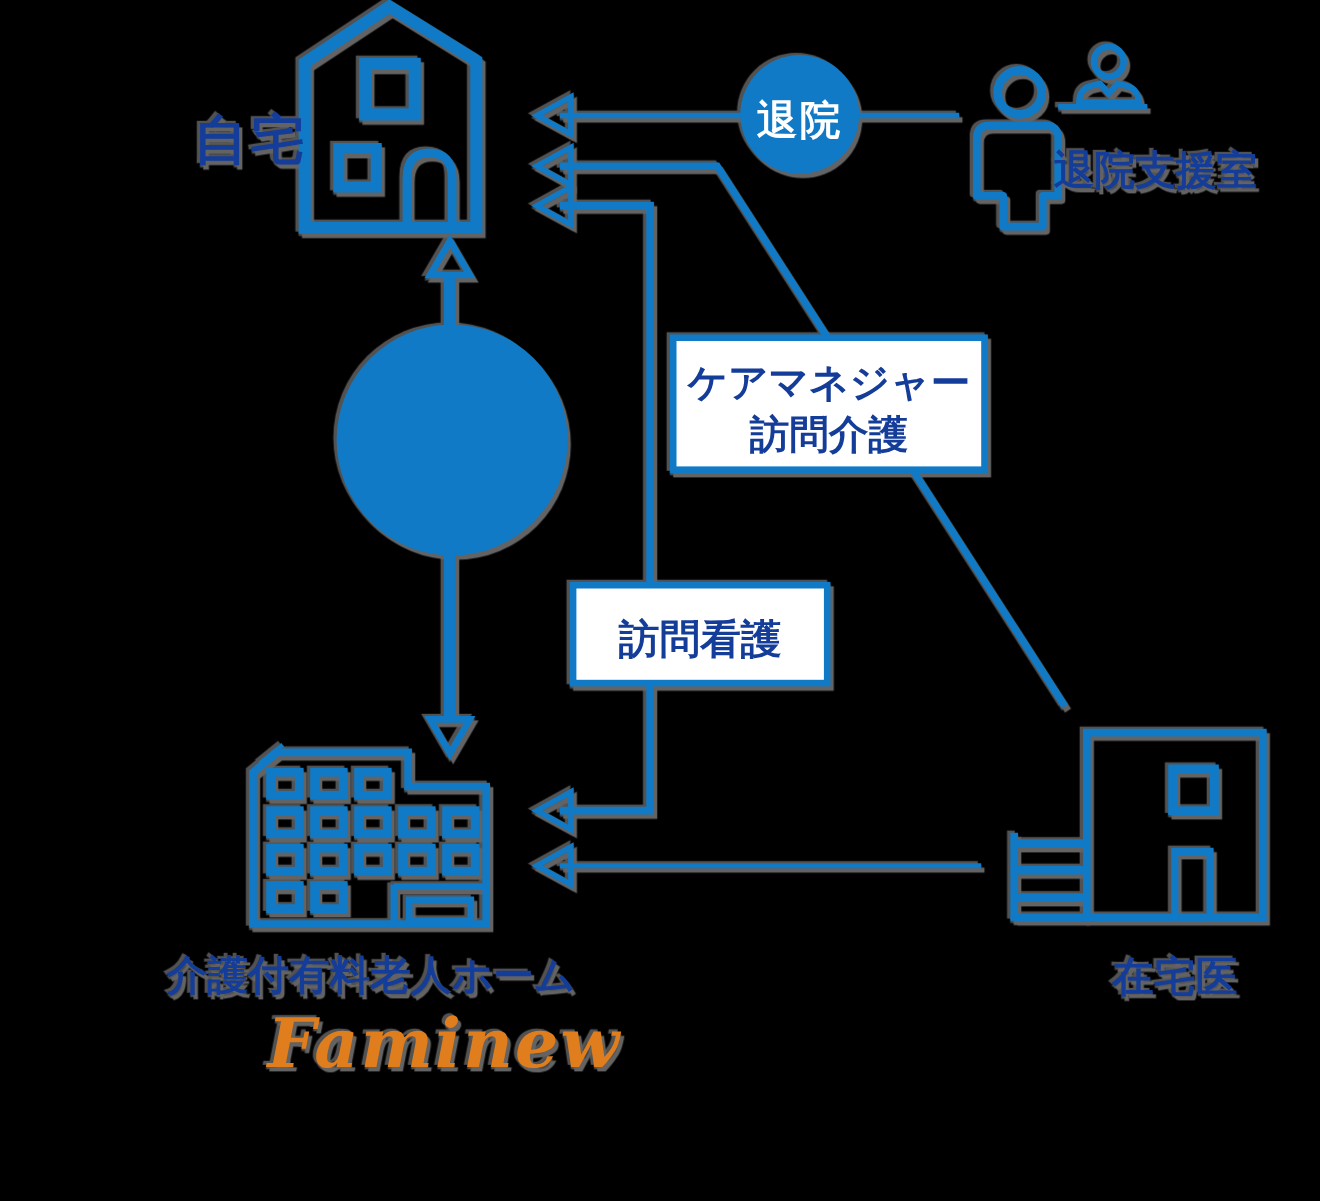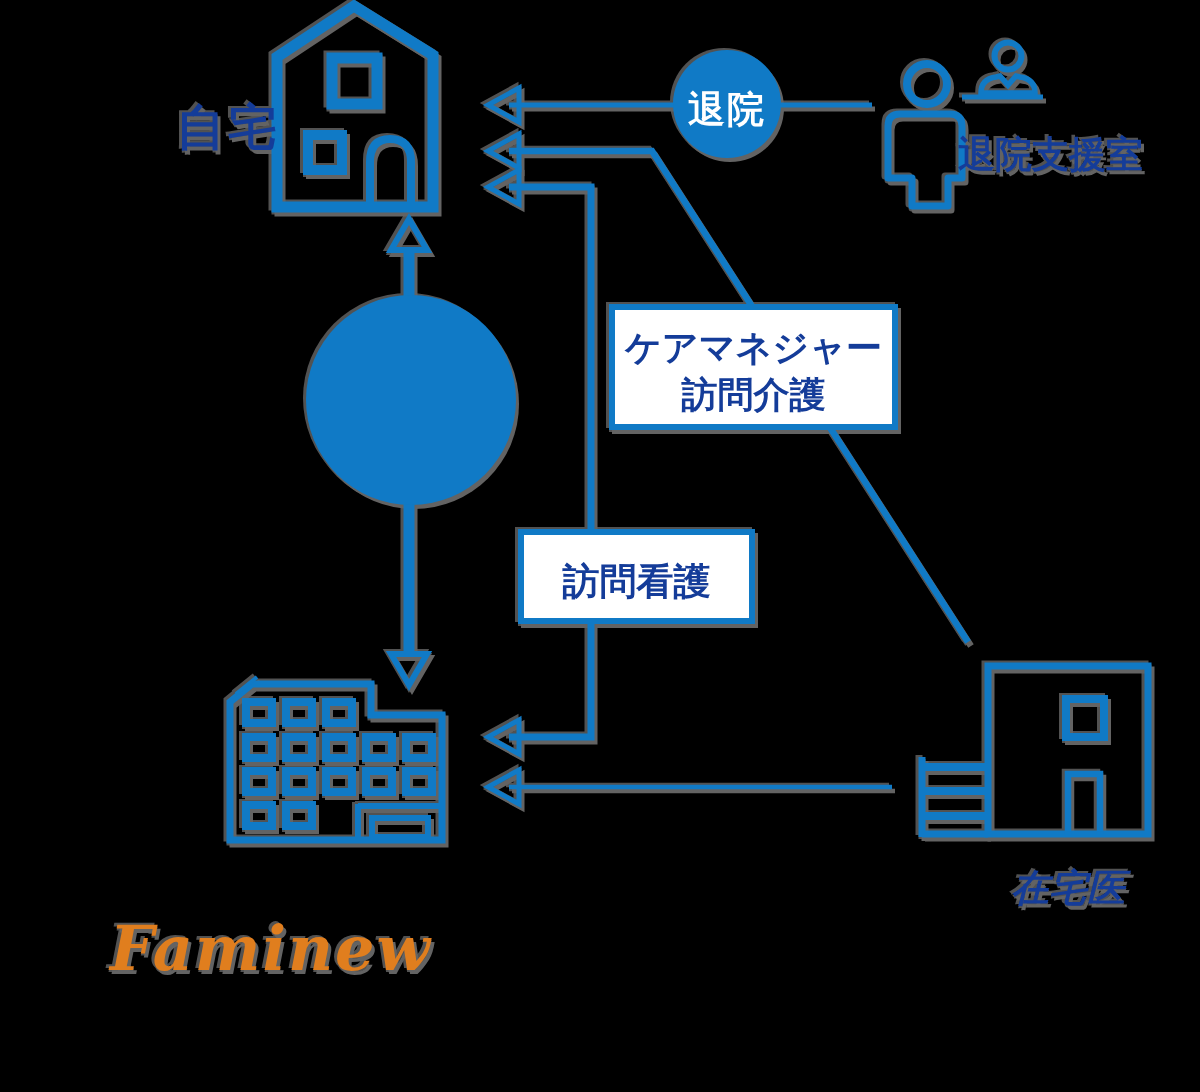--- a/index.html
+++ b/index.html
@@ -6,21 +6,21 @@
   .stage{
     position:relative;width:1200px;height:1092px;overflow:hidden;
     font-family:"Liberation Sans","DejaVu Sans",sans-serif;
     filter:drop-shadow(3px 4px 0 #636363) drop-shadow(-3px -2px 0 #525252);
   }
   .stage svg{position:absolute;left:0;top:0;}
   .lbl{position:absolute;font-weight:bold;color:#143C99;white-space:nowrap;}
   .lbl.center{text-align:center;white-space:normal;}
   .badge-text{position:absolute;text-align:center;color:#fff;font-weight:bold;}
   .brand{
-    position:absolute;text-align:left;color:#E07E1E;
+    position:absolute;text-align:right;color:#E07E1E;
     font-family:"DejaVu Serif","Liberation Serif",serif;
     font-style:italic;font-weight:bold;
   }
 </style>
 </head>
 <body>
 
 <div class="stage">
 
   <svg width="1200" height="1092" viewBox="0 0 1200 1092">
@@ -117,18 +117,19 @@
   <div class="lbl" style="left:958px;top:130px;font-size:37px;">退院支援室</div>
 
 
   <div class="lbl center" style="left:521px;top:557px;width:231px;font-size:37px;">訪問看護</div>
 
   <div class="lbl center" style="left:612px;top:324px;width:283px;font-size:36px;line-height:47px;">
     <div>ケアマネジャー</div>
     <div>訪問介護</div>
   </div>
 
+  <div class="lbl center" style="left:110px;top:862px;width:455px;font-size:37px;">介護付有料老人ホーム</div>
 
   <div class="brand" style="left:110px;top:912px;width:455px;font-size:62px;letter-spacing:2px;">Faminew</div>
 
-  <div class="lbl center" style="left:978px;top:863px;width:180px;font-size:38px;font-style:italic;">在宅医</div>
+  <div class="lbl center" style="left:978px;top:863px;width:180px;font-size:38px;">在宅医</div>
 
 </div>
 
 </body></html>

